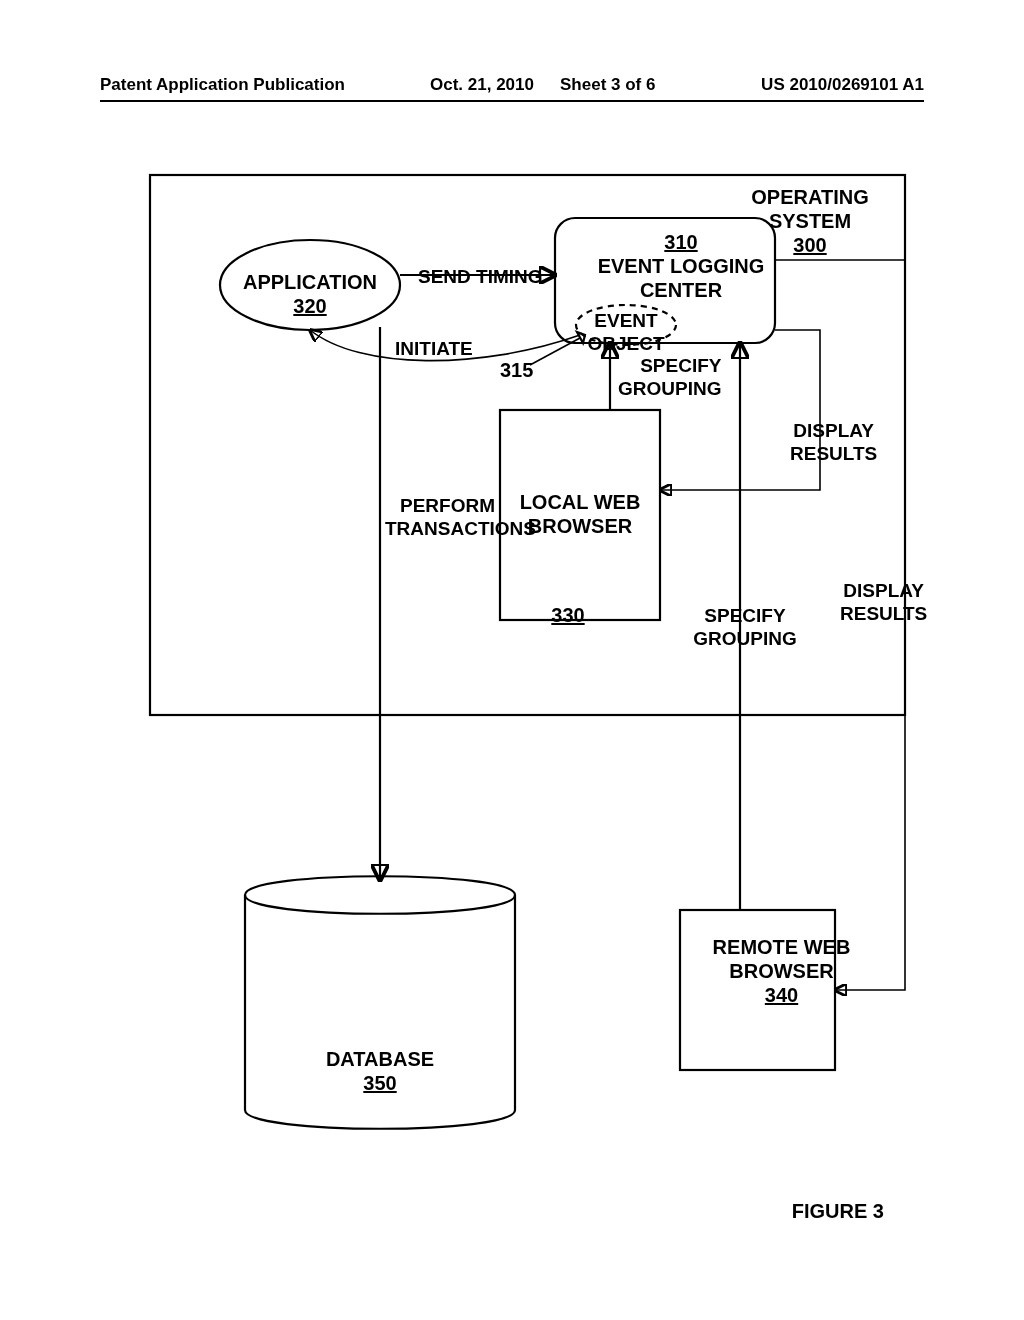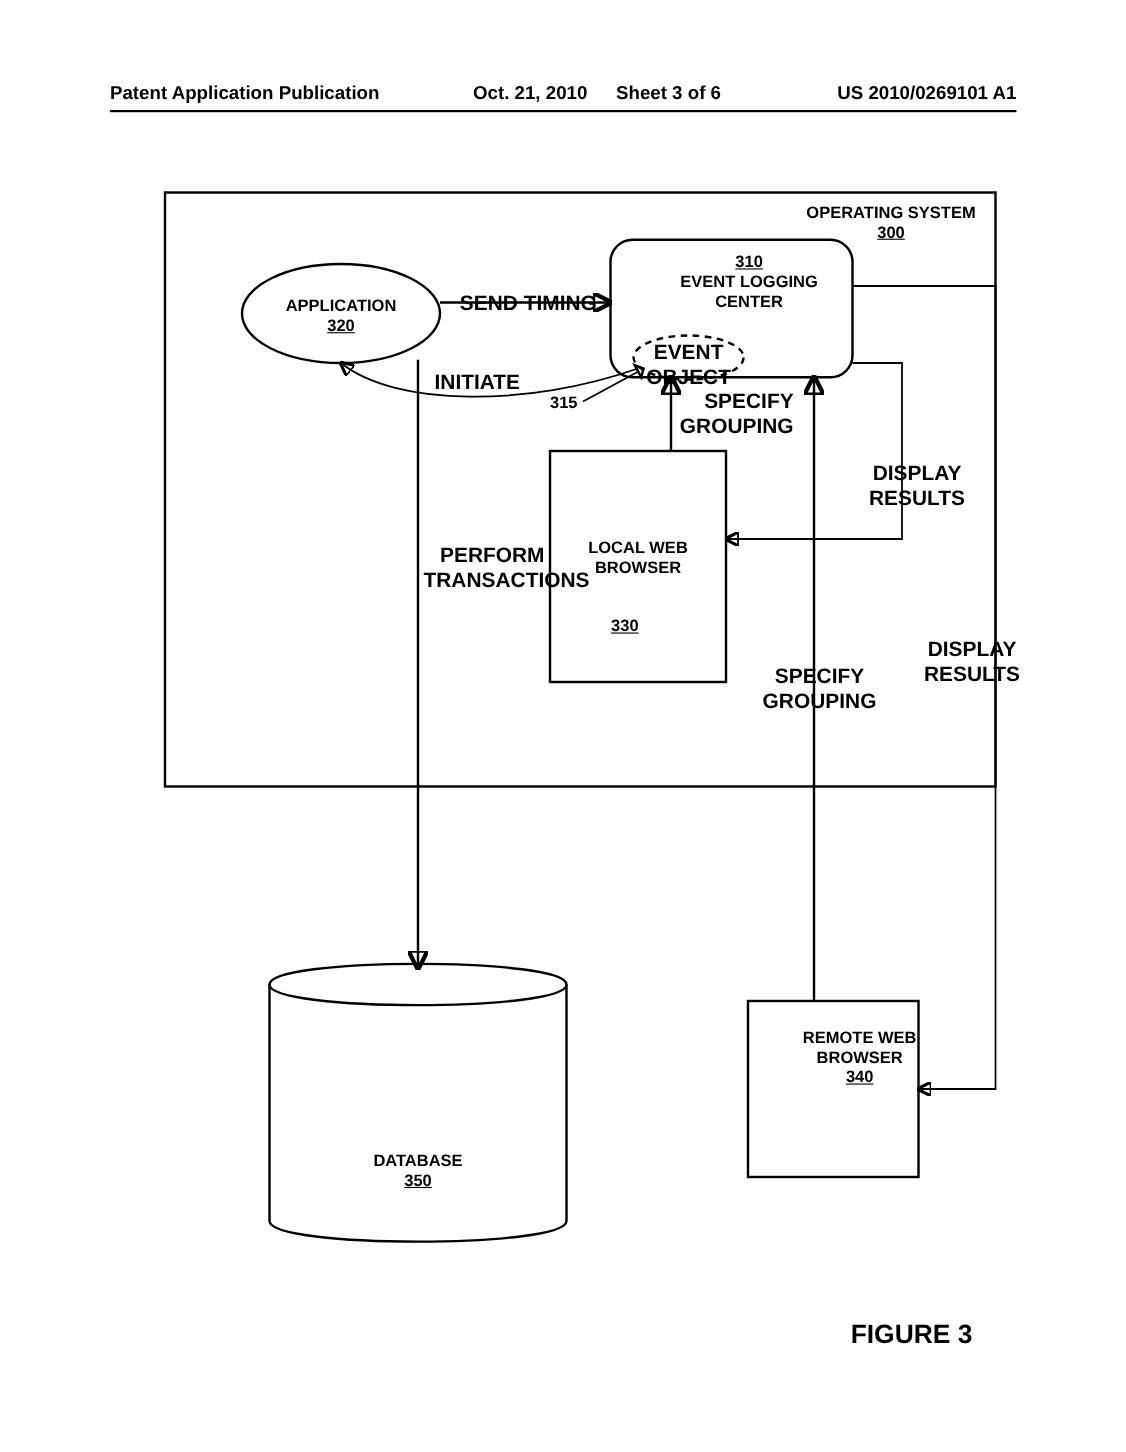--- a/index.html
+++ b/index.html
@@ -19,29 +19,29 @@
     border-top: 2px solid #000;
   }
   .hdr {
     position: absolute;
     top: 75px;
     font-size: 17px;
     font-weight: bold;
   }
   .abs { position: absolute; }
   .label {
-    font-size: 15px;
+    font-size: 20px;
     font-weight: bold;
     text-align: center;
     line-height: 1.2;
   }
   .small { font-size: 19px; }
   .underline { text-decoration: underline; }
   .fig-title {
-    font-size: 24px;
+    font-size: 20px;
     font-weight: bold;
   }
   svg.diagram {
     position: absolute;
     left: 0; top: 0;
     width: 1024px; height: 1320px;
     pointer-events: none;
   }
   svg.diagram path, svg.diagram line, svg.diagram rect, svg.diagram ellipse {
     fill: none;
@@ -120,21 +120,21 @@
 CENTER</span>
 </div>
 <div class="abs label small" style="left:586px; top:310px; width:80px; white-space:pre-line">EVENT
 OBJECT</div>
 <div class="abs label" style="left:500px; top:358px">315</div>
 
 <div class="abs label" style="left:500px; top:490px; width:160px">
   <span style="white-space:pre-line">LOCAL WEB
 BROWSER</span>
 </div>
-<div class="abs label underline" style="left:500px; top:561px; width:136px">330</div>
+<div class="abs label underline" style="left:500px; top:603px; width:136px">330</div>
 
 <div class="abs label" style="left:704px; top:935px; width:155px">
   <span style="white-space:pre-line">REMOTE WEB
 BROWSER</span><br>
   <span class="underline">340</span>
 </div>
 
 <div class="abs label" style="left:245px; top:1047px; width:270px">
   <span>DATABASE</span><br>
   <span class="underline">350</span>

